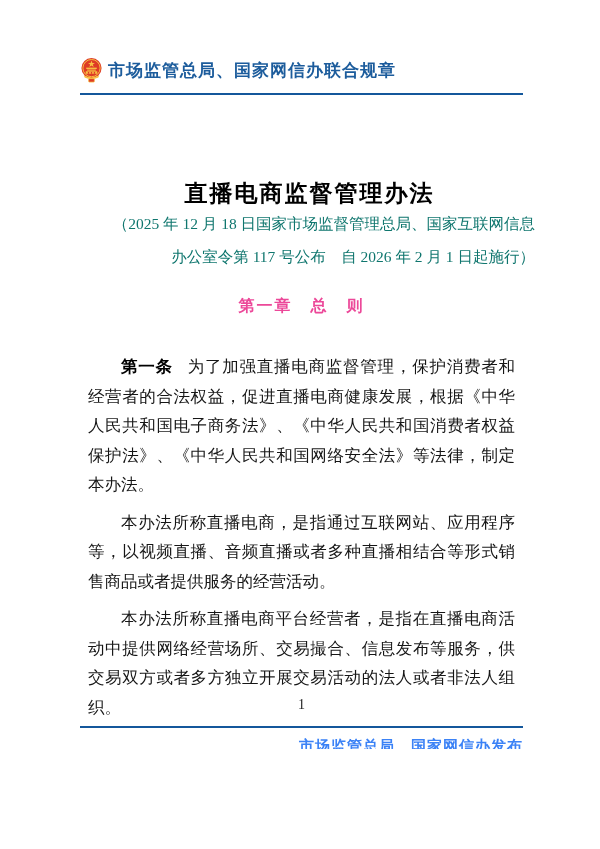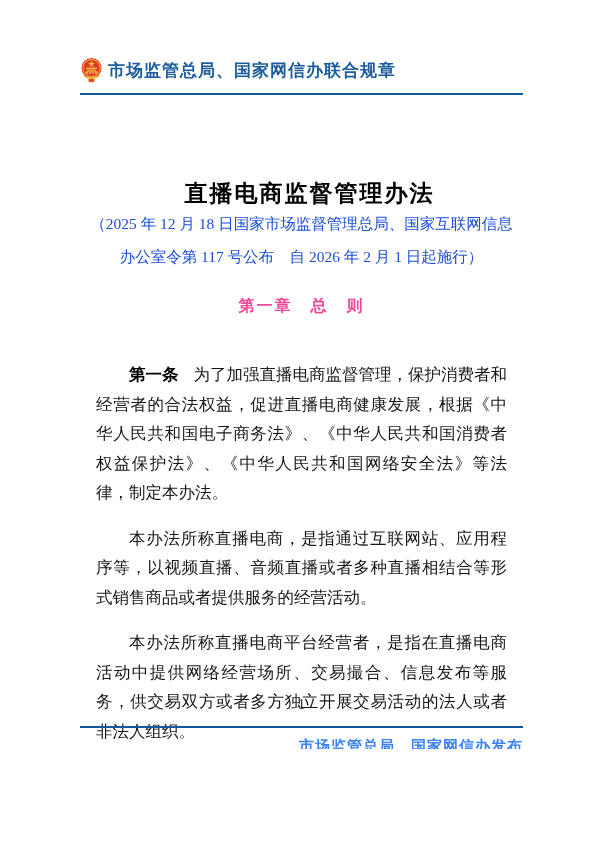--- a/index.html
+++ b/index.html
@@ -40,24 +40,24 @@
     font-family: "Liberation Serif", "DejaVu Serif", serif;
     font-weight: bold;
     font-size: 23px;
     letter-spacing: 2px;
     color: #000000;
   }
   .subtitle {
     position: absolute;
     top: 207px; left: 68px;
     width: 467px;
-    text-align: center;
+    text-align: right;
     font-size: 15.5px;
     line-height: 33px;
-    color: #1d4ed8;
+    color: #0f766e;
   }
   
   .chapter {
     position: absolute;
     top: 296px; left: 80px;
     width: 443px;
     text-align: center;
     font-family: "Liberation Sans", "DejaVu Sans", sans-serif;
     font-weight: bold;
     font-size: 16px;
@@ -67,21 +67,21 @@
   
   .body-text {
     position: absolute;
     top: 344px; left: 80px;
     width: 443px;
     font-size: 16.5px;
     line-height: 29.5px;
     text-align: justify;
     color: #161616;
   }
-  .body-text p { margin: 16px; text-indent: 2em; }
+  .body-text p { margin: 8px; text-indent: 2em; }
   .para-label {
     font-family: "Liberation Sans", "DejaVu Sans", sans-serif;
     font-weight: bold;
     margin-right: 0.9em;
     color: #000000;
   }
   
   .page-number {
     position: absolute;
     top: 697px; left: 80px;

